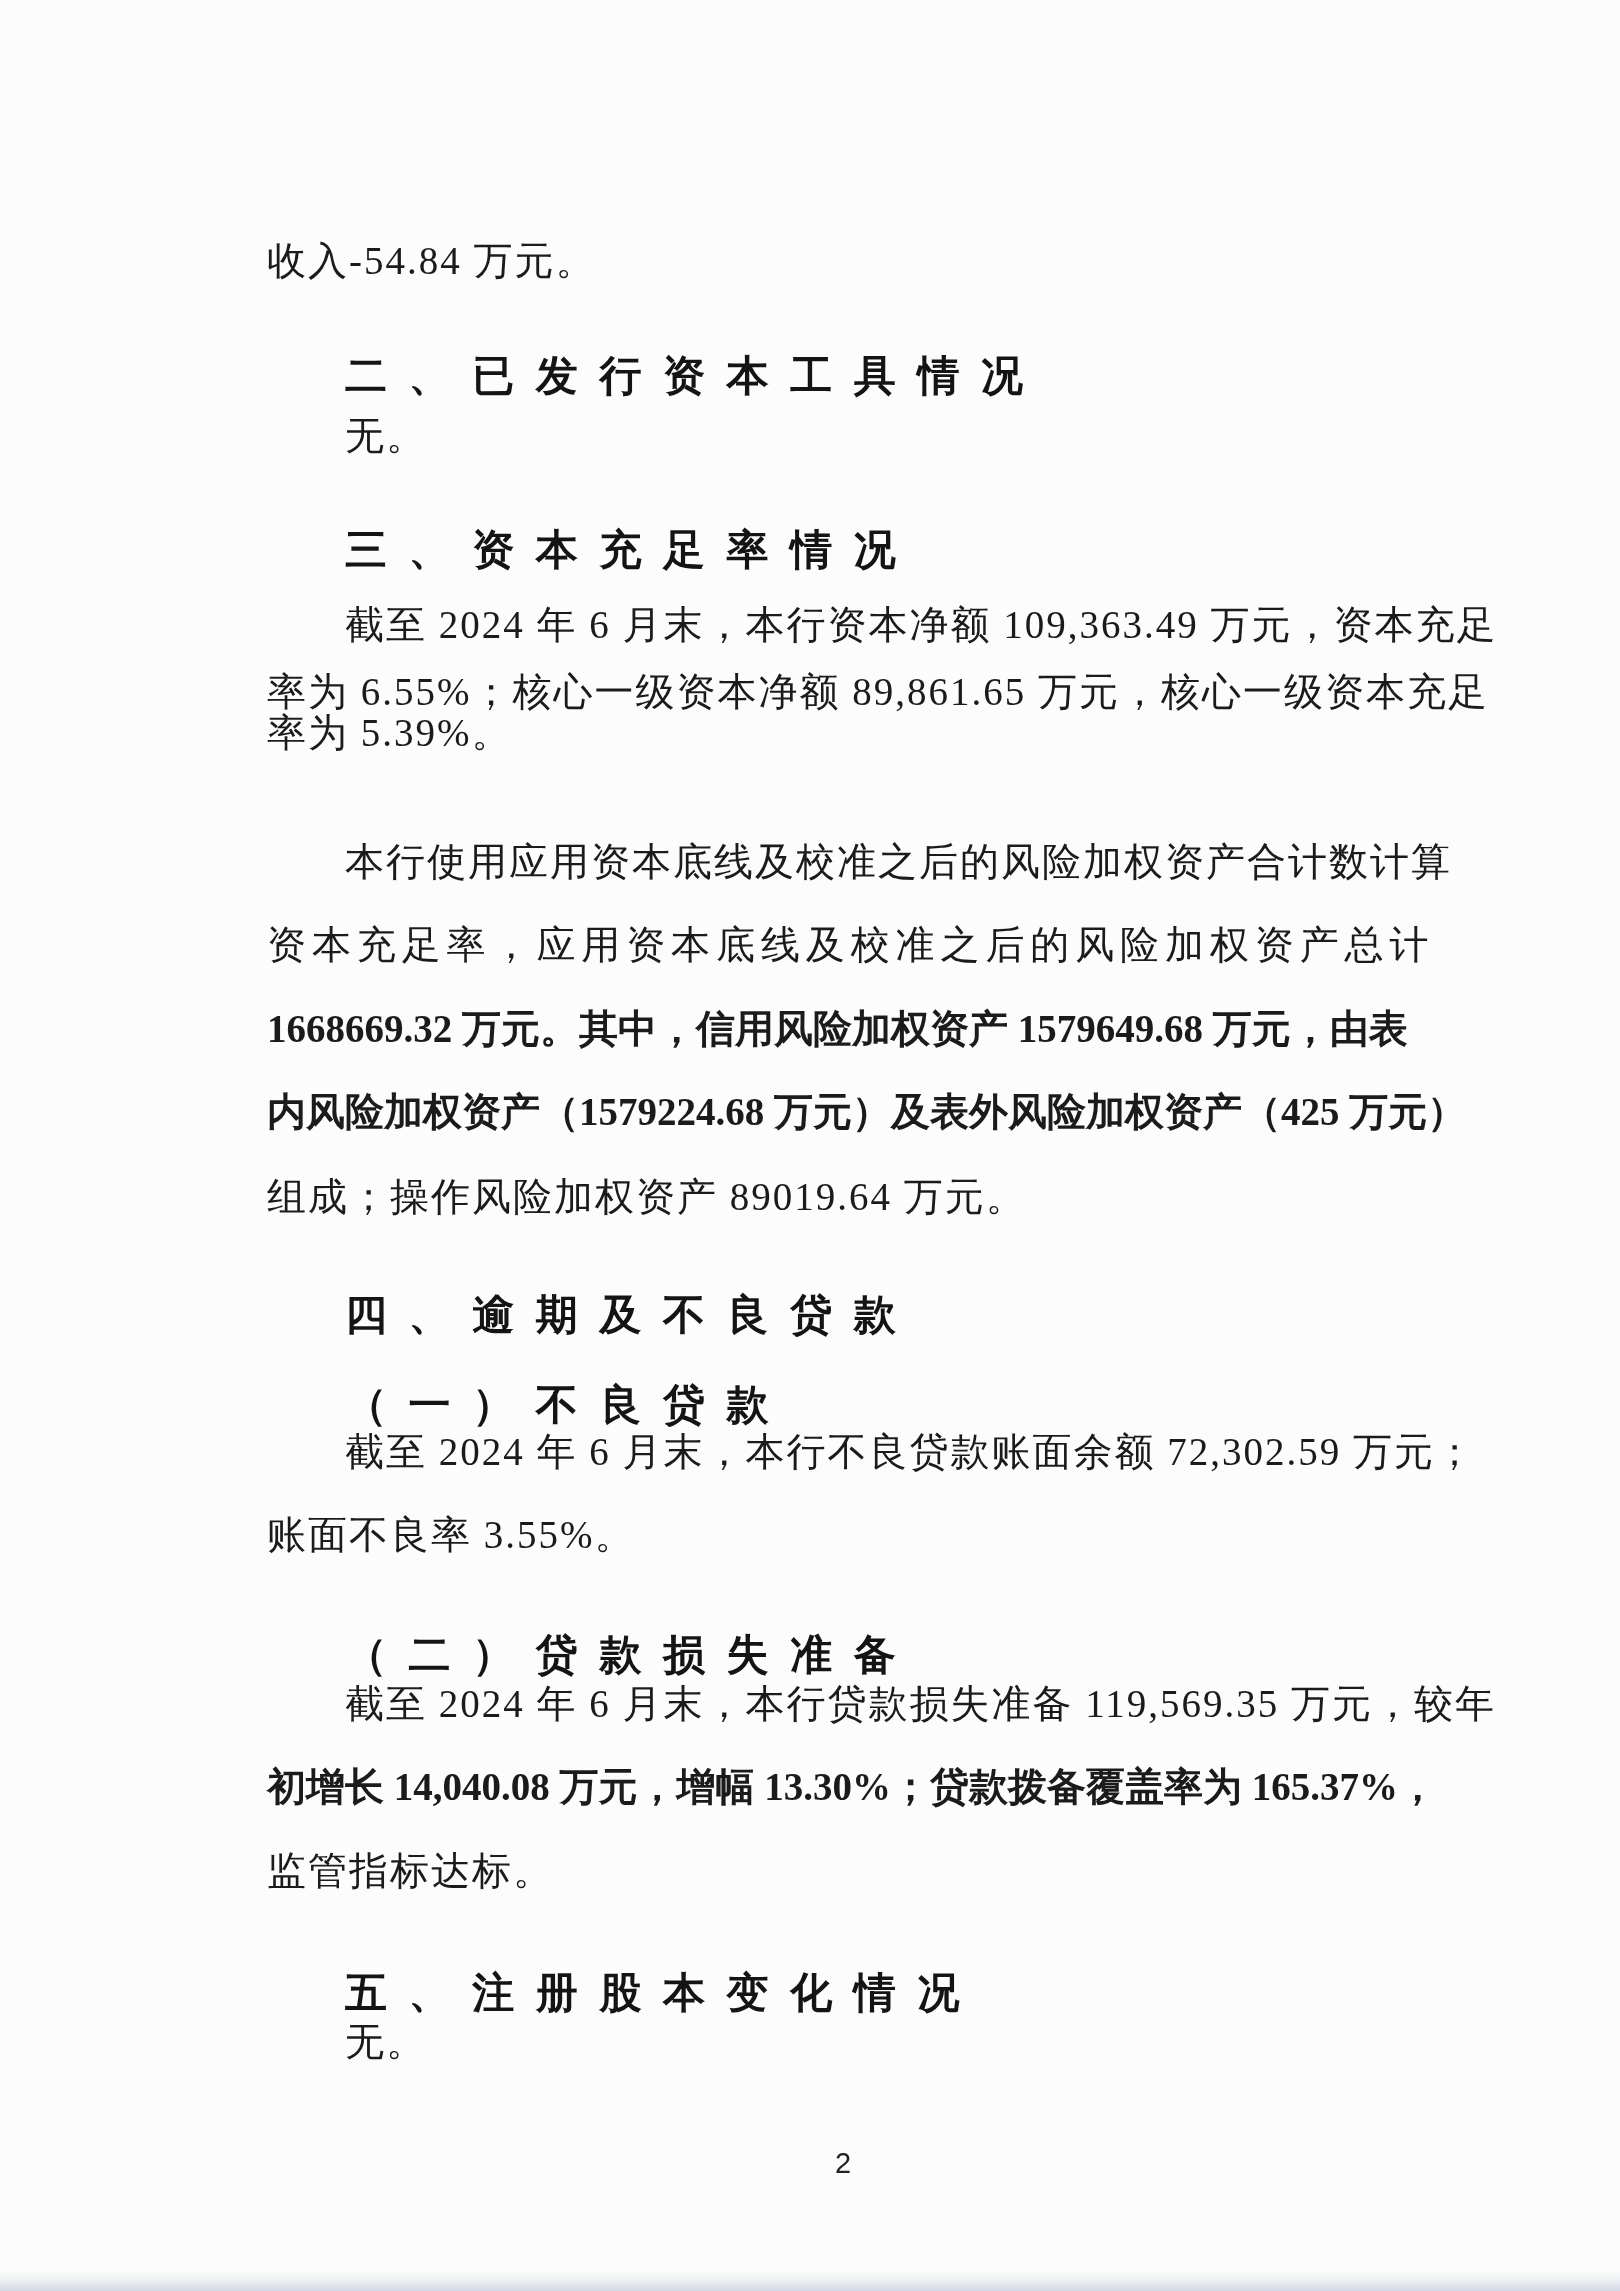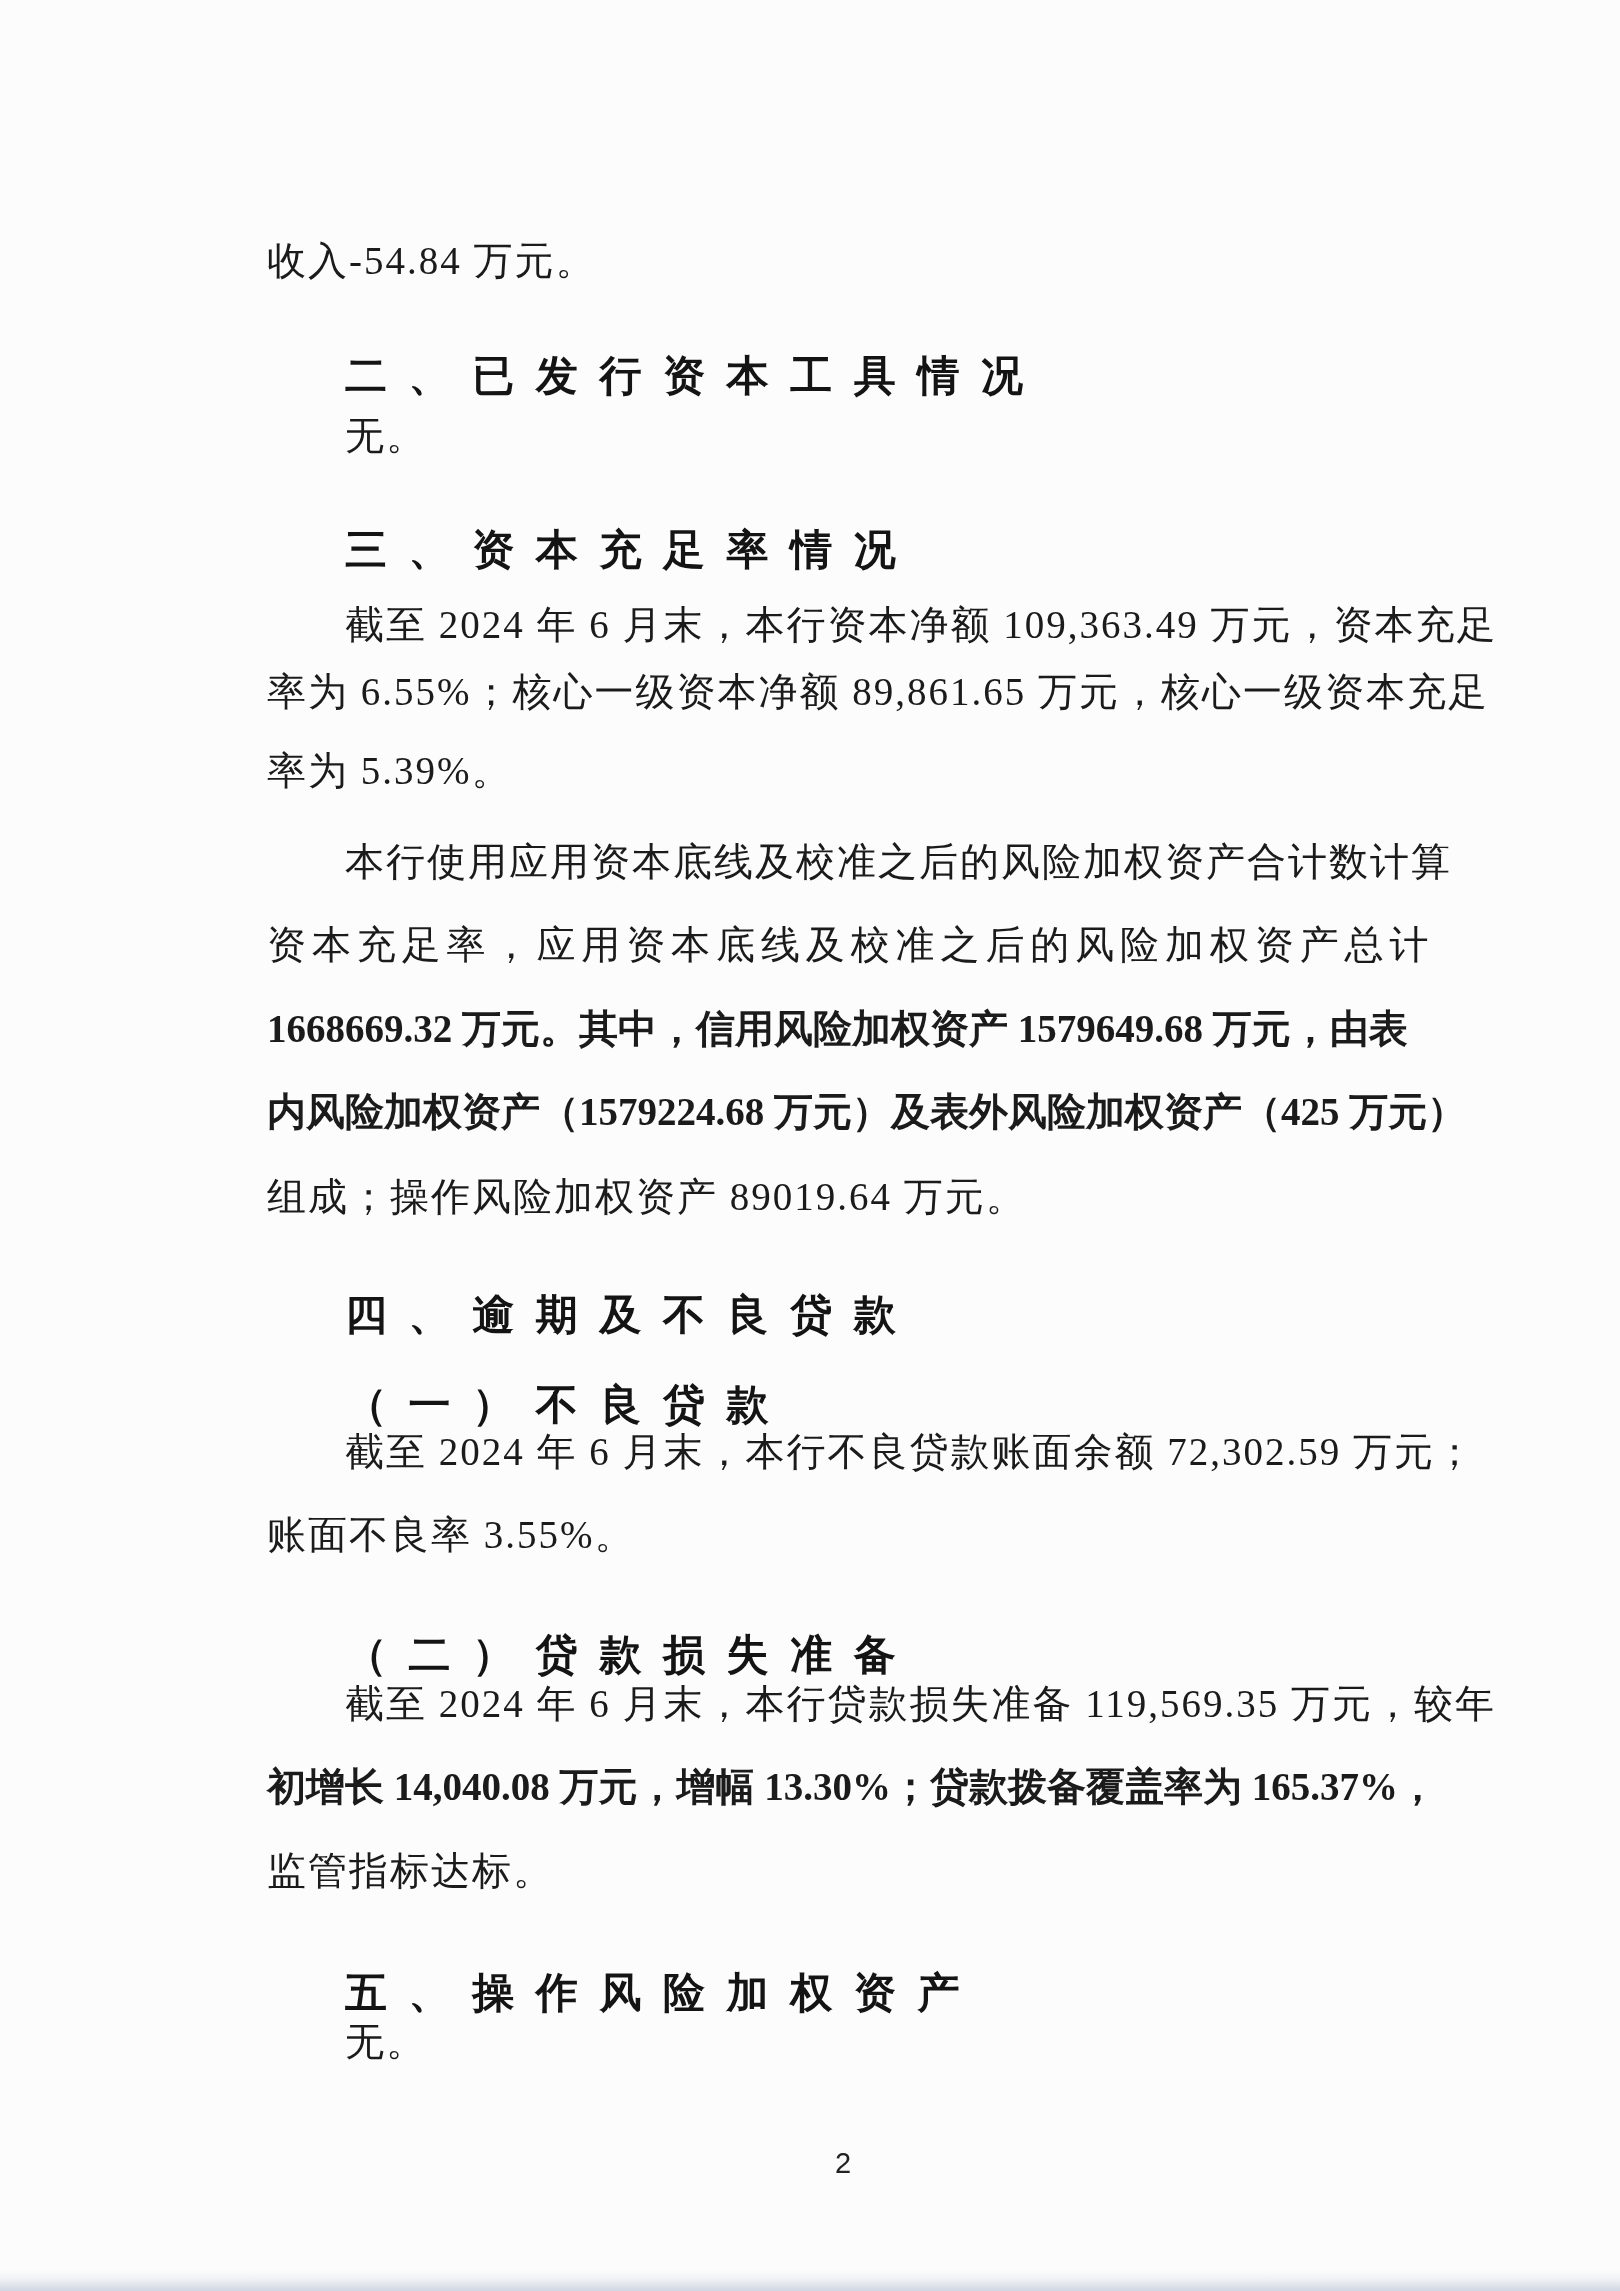--- a/index.html
+++ b/index.html
@@ -75,35 +75,35 @@
 <body>
 
 <div class="page">
 
   <div class="line body" style="top:240px">收入-54.84 万元。</div>
   <div class="line heading" style="top:317px">二、已发行资本工具情况</div>
   <div class="line indent" style="top:415px">无。</div>
   <div class="line heading" style="top:491px">三、资本充足率情况</div>
   <div class="line indent" style="top:604px">截至 2024 年 6 月末，本行资本净额 109,363.49 万元，资本充足</div>
   <div class="line body" style="top:671px">率为 6.55%；核心一级资本净额 89,861.65 万元，核心一级资本充足</div>
-  <div class="line body" style="top:750px">率为 5.39%。</div>
+  <div class="line body" style="top:712px">率为 5.39%。</div>
   <div class="line indent" style="top:841px">本行使用应用资本底线及校准之后的风险加权资产合计数计算</div>
   <div class="line body spread" style="top:924px">资本充足率，应用资本底线及校准之后的风险加权资产总计</div>
   <div class="line body tight" style="top:1008px">1668669.32 万元。其中，信用风险加权资产 1579649.68 万元，由表</div>
   <div class="line body tight" style="top:1091px">内风险加权资产（1579224.68 万元）及表外风险加权资产（425 万元）</div>
   <div class="line body" style="top:1176px">组成；操作风险加权资产 89019.64 万元。</div>
   <div class="line heading" style="top:1256px">四、逾期及不良贷款</div>
   <div class="line heading" style="top:1346px">（一）不良贷款</div>
   <div class="line indent" style="top:1431px">截至 2024 年 6 月末，本行不良贷款账面余额 72,302.59 万元；</div>
   <div class="line body" style="top:1514px">账面不良率 3.55%。</div>
   <div class="line heading" style="top:1596px">（二）贷款损失准备</div>
   <div class="line indent" style="top:1683px">截至 2024 年 6 月末，本行贷款损失准备 119,569.35 万元，较年</div>
   <div class="line body tight" style="top:1766px">初增长 14,040.08 万元，增幅 13.30%；贷款拨备覆盖率为 165.37%，</div>
   <div class="line body" style="top:1850px">监管指标达标。</div>
-  <div class="line heading" style="top:1934px">五、操作风险加权资产</div>
+  <div class="line heading" style="top:1934px">五、注册股本变化情况</div>
   <div class="line indent" style="top:2021px">无。</div>
 
   <div class="page-number">2</div>
 
   <div class="bottom-edge"></div>
 
 </div>
 
 
 </body></html>

